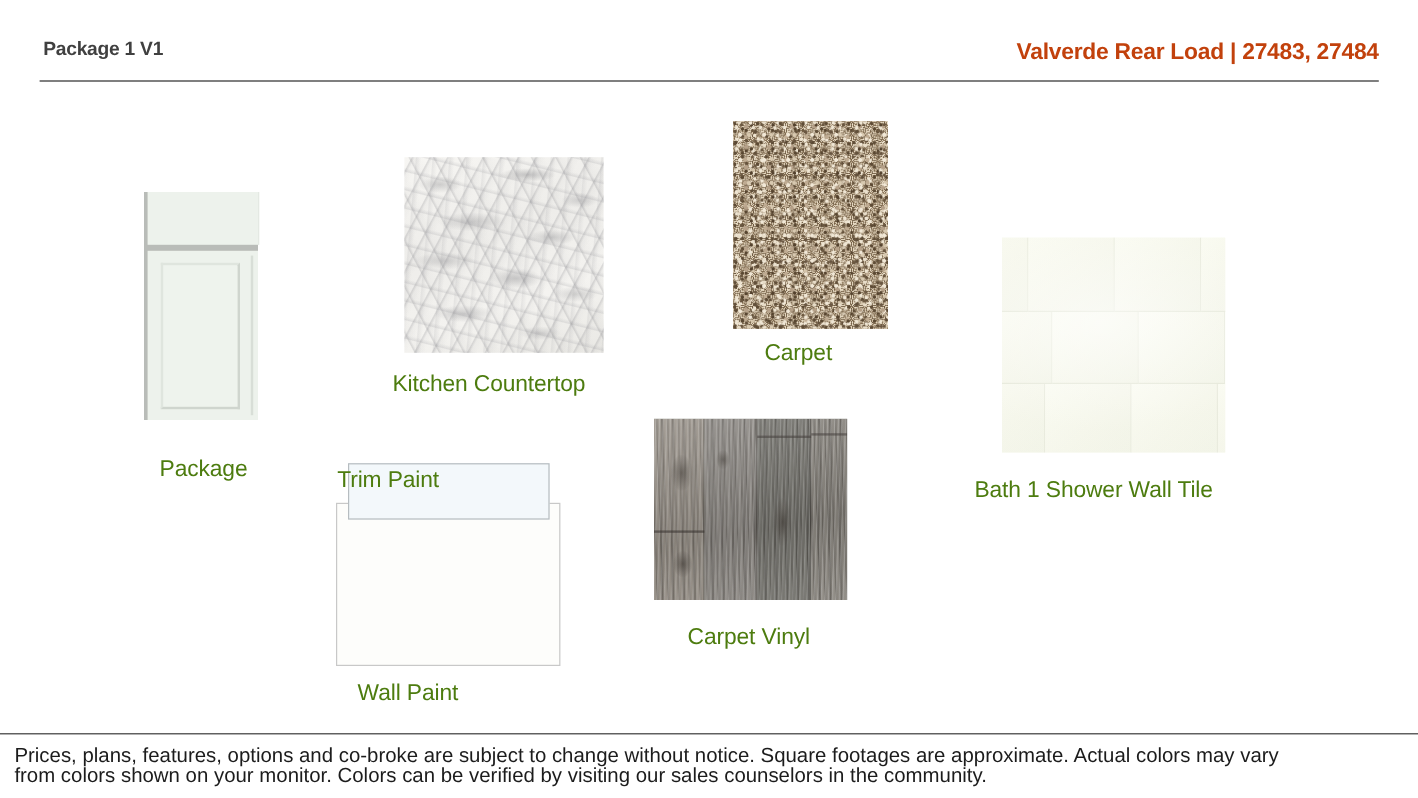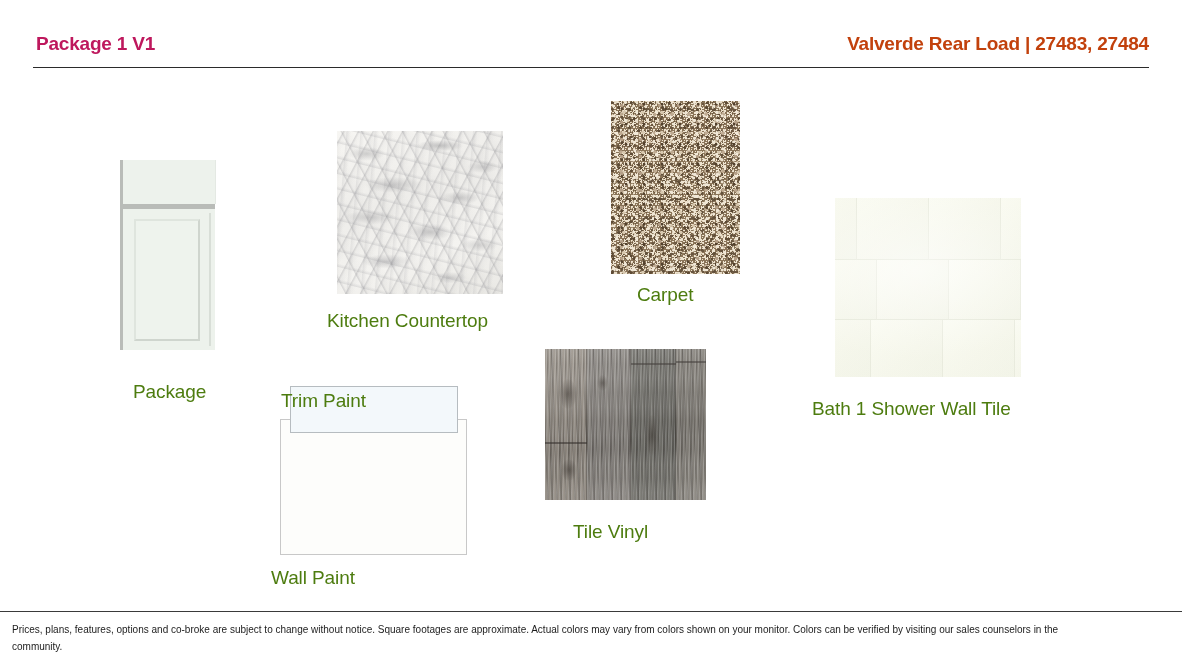--- a/index.html
+++ b/index.html
@@ -21,24 +21,24 @@
   .header {
     position: absolute;
     left: 0; top: 0;
     width: 1182px;
     height: 72px;
   }
   .header-title-left {
     position: absolute;
     left: 36px;
     top: 33px;
-    font-size: 19px;
+    font-size: 16px;
     font-weight: bold;
     letter-spacing: -0.2px;
-    color: #be185d;
+    color: #404040;
     white-space: nowrap;
   }
   .header-title-right {
     position: absolute;
     right: 33px;
     top: 33px;
     font-size: 19px;
     font-weight: bold;
     letter-spacing: -0.2px;
     color: #c2410c;
@@ -291,21 +291,21 @@
     top: 611px;
     width: 1182px;
     height: 1px;
     background: #3a3a3a;
   }
   .footer-text {
     position: absolute;
     left: 12px;
     top: 621px;
     width: 1070px;
-    font-size: 10px;
+    font-size: 17px;
     line-height: 17px;
     color: #1c1c1c;
   }
 </style>
 </head>
 <body>
 
 <div class="header">
   <div class="header-title-left">Package 1 V1</div>
   <div class="header-title-right">Valverde Rear Load | 27483, 27484</div>
@@ -329,21 +329,21 @@
   <div class="swatch-label" style="left:327px; top:310px;">Kitchen Countertop</div>
 </div>
 
 <div class="swatch-item">
   <div class="carpet"></div>
   <div class="swatch-label" style="left:637px; top:284px;">Carpet</div>
 </div>
 
 <div class="swatch-item">
   <div class="paint-wall"></div>
-  <div class="swatch-label" style="left:271px; top:567px;">Wall Paint</div>
+  <div class="swatch-label" style="left:298px; top:567px;">Wall Paint</div>
 </div>
 <div class="swatch-item">
   <div class="paint-trim"></div>
   <div class="swatch-label" style="left:281px; top:358px;margin-top:32px;">Trim Paint</div>
 </div>
 
 <div class="swatch-item">
   <div class="vinyl">
     <div class="plank p1"></div>
     <div class="plank p2"></div>
@@ -351,21 +351,21 @@
     <div class="plank p4"></div>
     <div class="plank-seam" style="left:0px; top:93px; width:42px;"></div>
     <div class="plank-seam" style="left:86px; top:14px; width:45px;"></div>
     <div class="plank-seam" style="left:131px; top:12px; width:30px;"></div>
     <div class="knot" style="left:14px; top:30px; width:18px; height:30px;"></div>
     <div class="knot" style="left:52px; top:26px; width:11px; height:16px;"></div>
     <div class="knot" style="left:16px; top:110px; width:16px; height:22px;"></div>
     <div class="knot" style="left:100px; top:66px; width:14px; height:40px;"></div>
     <div class="vinyl-hl"></div>
   </div>
-  <div class="swatch-label" style="left:573px; top:521px;">Tile Vinyl</div>
+  <div class="swatch-label" style="left:573px; top:521px;">Carpet Vinyl</div>
 </div>
 
 <div class="swatch-item">
   <div class="tile">
 
     <div class="tile-unit" style="left:-22px; top:0px;   width:44px; height:62px;"></div>
     <div class="tile-unit" style="left:22px;  top:0px;   width:72px; height:62px;"></div>
     <div class="tile-unit" style="left:94px;  top:0px;   width:72px; height:62px;"></div>
     <div class="tile-unit" style="left:166px; top:0px;   width:40px; height:62px;"></div>
 

